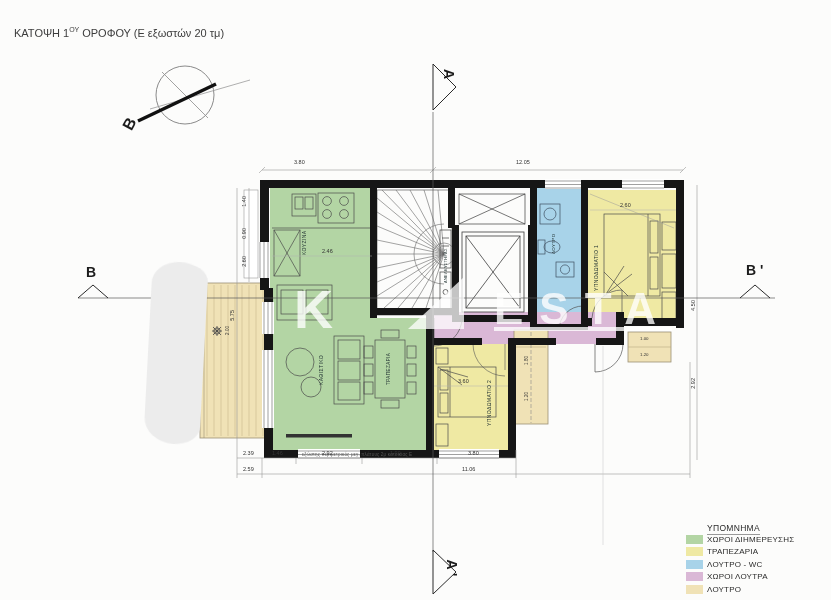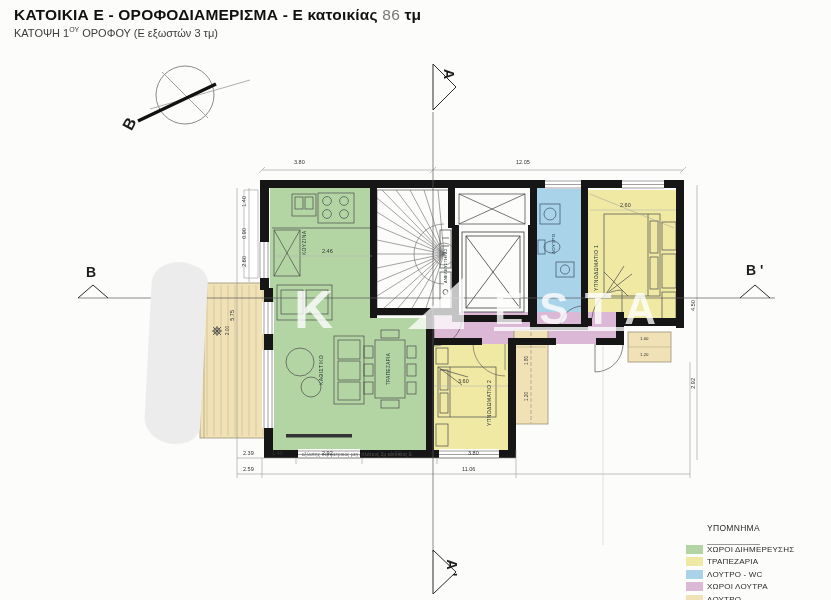--- a/index.html
+++ b/index.html
@@ -18,21 +18,21 @@
   .dimv{position:absolute;writing-mode:vertical-rl;transform:rotate(180deg);font-size:5.5px;color:#333;white-space:nowrap;}
   .note{position:absolute;font-size:4.5px;color:#555;white-space:nowrap;letter-spacing:0.2px;}
   .watermark{position:absolute;color:rgba(255,255,255,0.78);font-weight:bold;pointer-events:none;}
   .wm-word{letter-spacing:16px;text-decoration:underline;}
   .wm-tri{position:absolute;width:0;height:0;border-left:56px solid transparent;
           border-bottom:52px solid rgba(255,255,255,0.75);}
   .blob{position:absolute;background:#ececec;border-radius:48% 52% 45% 55%/ 12% 10% 10% 14%;
         filter:blur(0.6px);}
   .legend{position:absolute;width:140px;}
   .legend-title{display:inline-block;margin-left:21px;font-size:8.5px;color:#2a2a2a;
-                border-bottom:1px solid #999;padding-bottom:11px;letter-spacing:0.3px;}
+                border-bottom:1px solid #999;padding-bottom:1px;letter-spacing:0.3px;}
   .legend-row{display:flex;align-items:flex-start;height:12.4px;}
   .legend-swatch{width:17px;height:9px;margin-right:4px;flex:none;}
   .legend-label{font-size:8px;color:#2a2a2a;letter-spacing:0.2px;white-space:nowrap;}
 </style>
 </head>
 <body>
 
 <div class="sheet">
 
   <svg class="plan" width="831" height="600" viewBox="0 0 831 600">
@@ -285,27 +285,22 @@
     </g>
 
     <g fill="none">
       <circle cx="185" cy="95" r="29" stroke="#8a8a8a" stroke-width="1"></circle>
       <line x1="162" y1="72" x2="208" y2="118" stroke="#8a8a8a" stroke-width="0.8"></line>
       <line x1="150" y1="109" x2="250" y2="80" stroke="#9a9a9a" stroke-width="0.8"></line>
       <line x1="216" y1="84" x2="138" y2="121" stroke="#111" stroke-width="3.4"></line>
     </g>
   </svg>
 
-  <div class="title" style="left:14px;top:6px">
-    <span>ΚΑΤΟΙΚΙΑ Ε - ΟΡΟΦΟΔΙΑΜΕΡΙΣΜΑ - Ε κατοικίας</span>
-    <span class="t-area">86</span>
-    <span>τμ</span>
-  </div>
   <div class="subtitle" style="left:14px;top:26px">
-    <span>ΚΑΤΟΨΗ 1</span><sup>ΟΥ</sup><span> ΟΡΟΦΟΥ (Ε εξωστών 3 τμ)</span>
+    <span>ΚΑΤΟΨΗ 1</span><sup>ΟΥ</sup><span> ΟΡΟΦΟΥ (Ε εξωστών 20 τμ)</span>
   </div>
 
   <div class="marker-letter" style="left:124px;top:115px;transform:rotate(-62deg);font-size:16px">B</div>
   <div class="marker-letter rot90" style="left:444px;top:66px">A</div>
   <div class="marker-letter rot90" style="left:444px;top:560px">A '</div>
   <div class="marker-letter" style="left:86px;top:264px">B</div>
   <div class="marker-letter" style="left:746px;top:262px">B '</div>
 
   <div class="vtext" style="left:301px;top:222px;height:42px">ΚΟΥΖΙΝΑ</div>
   <div class="vtext" style="left:318px;top:346px;height:48px">ΚΑΘΙΣΤΙΚΟ</div>

